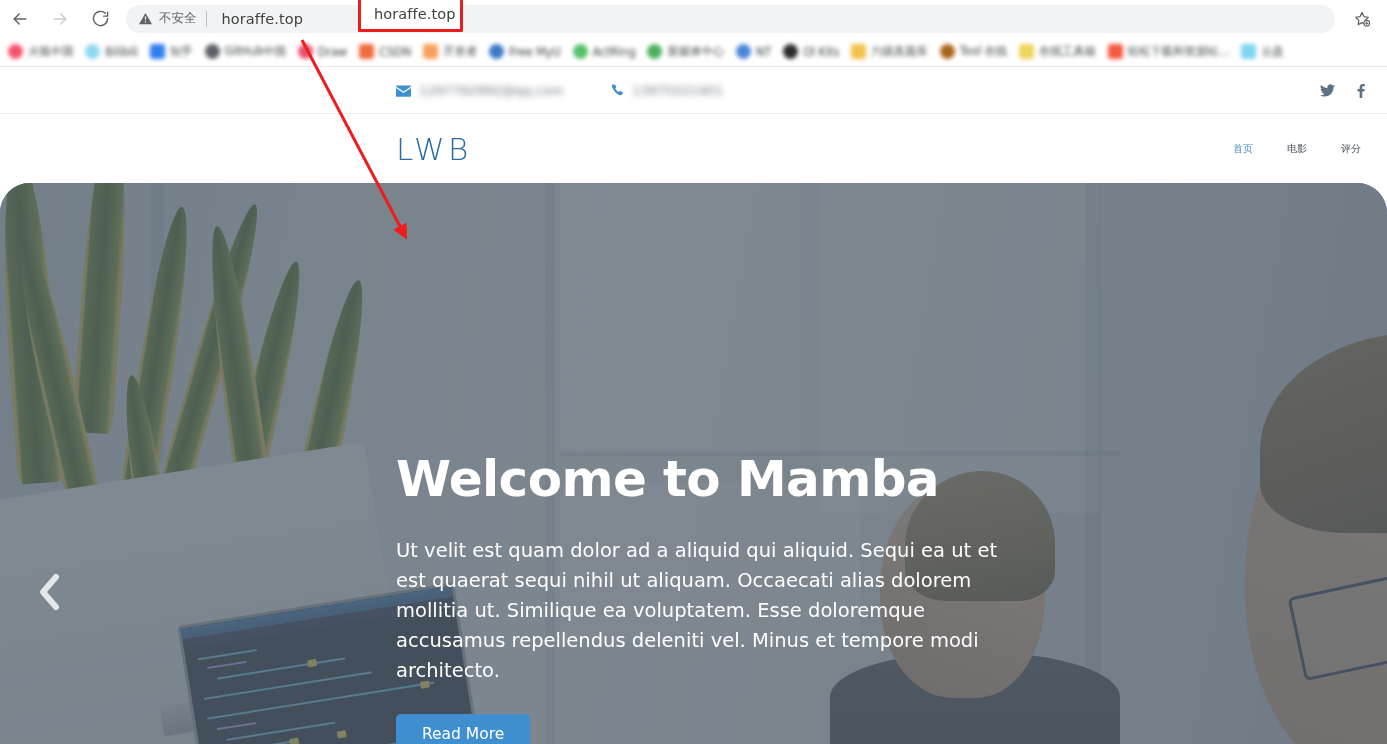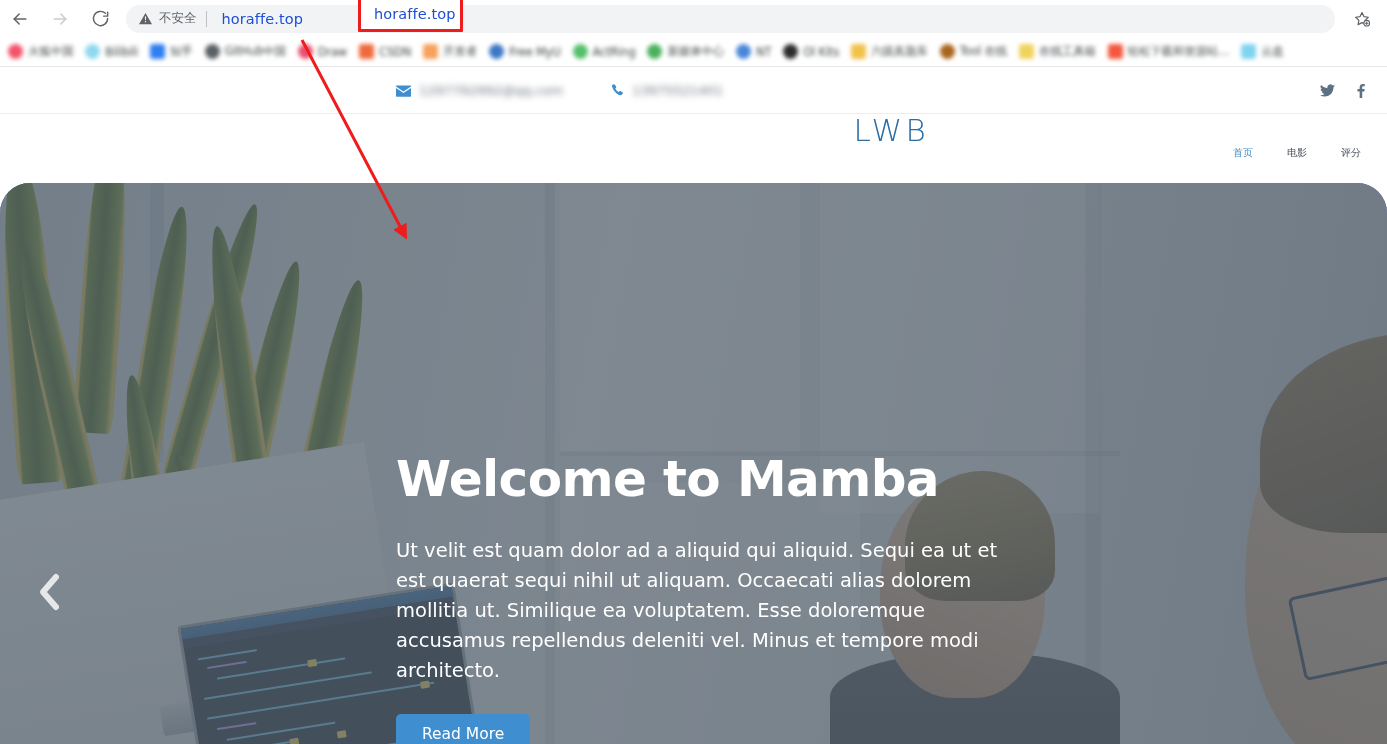--- a/index.html
+++ b/index.html
@@ -43,21 +43,21 @@
   .security-text {
     font-size: 12.5px; color: #5f6368;
     font-family: "DejaVu Sans", sans-serif;
     white-space: nowrap;
   }
   .chip-divider {
     width: 1px; height: 16px; background: #bdc1c6;
     margin-right: 2px;
   }
   .url-text {
-    font-size: 14.5px; color: #1d4ed8;
+    font-size: 14.5px; color: #404040;
     font-family: "DejaVu Sans", sans-serif;
     padding-left: 13px;
     letter-spacing: 0.1px;
     white-space: nowrap;
   }
   .url-highlight-box {
     position: absolute;
     left: 232px; top: -9px;
     width: 105px; height: 36px;
     border: 3px solid #ee1c1c;
@@ -126,21 +126,21 @@
     margin-left: auto; margin-right: 22px;
     display: flex; align-items: center; gap: 22px;
   }
   .social-icon { color: #5d7183; display: flex; align-items: center; }
 
   
   .site-header {
     position: absolute; top: 115px; left: 0;
     width: 1387px; height: 68px;
     background: #ffffff;
-    display: flex; align-items: center; flex-direction: column;
+    display: flex; align-items: center;
   }
   .brand {
     margin-left: 396px;
     font-size: 31px;
     font-weight: 300;
     color: #2b6ca3;
     letter-spacing: 3.5px;
     font-family: "DejaVu Sans", sans-serif;
     line-height: 1;
   }

